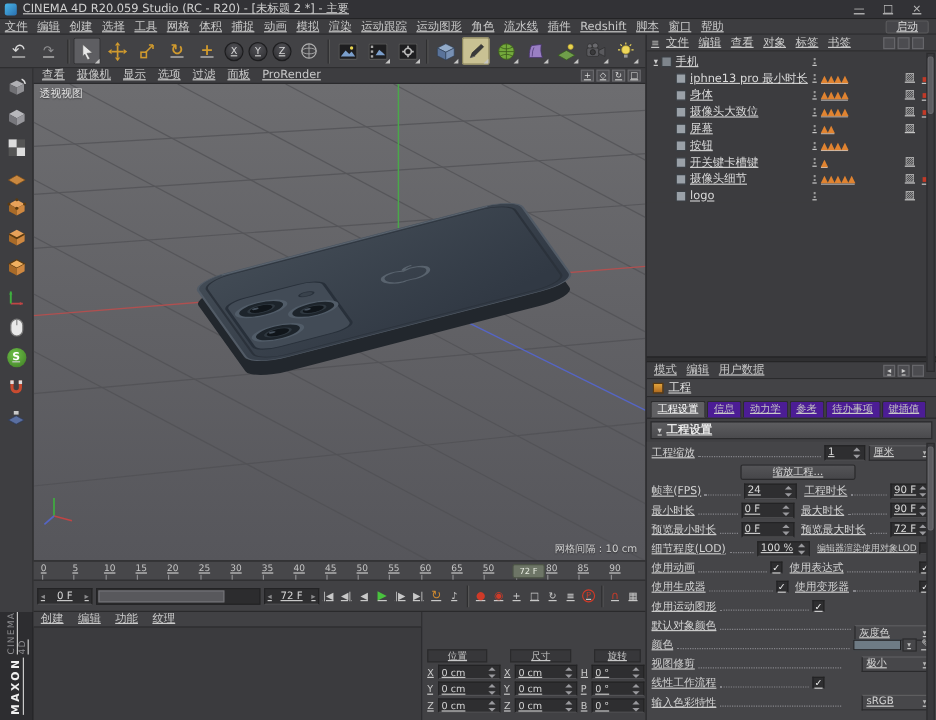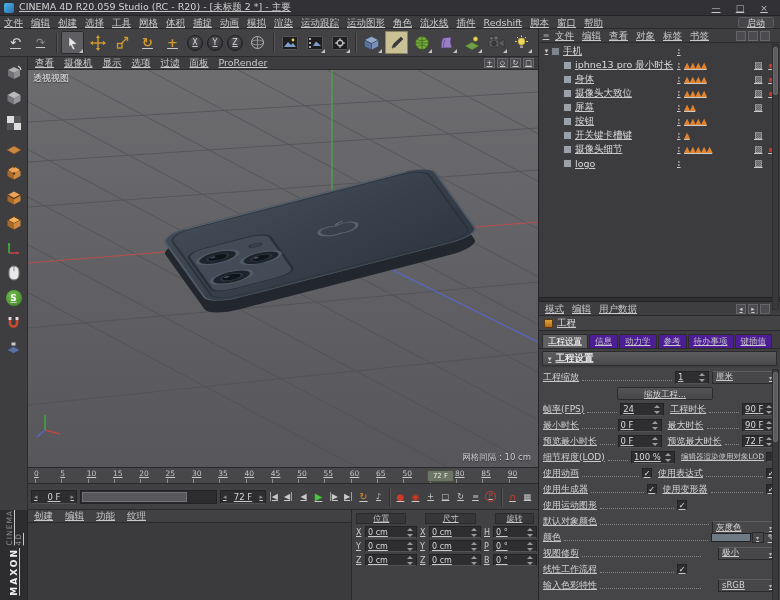--- a/index.html
+++ b/index.html
@@ -78,21 +78,21 @@
   .product { color:#8d8d90; font-size:7.5px; letter-spacing:1px; margin-bottom:3px; }
 
   
   #materials { left:28px; top:510px; width:324px; height:90px; background:#3b3b3e; border-right:1px solid #2a2a2c; }
   .mat-menu { height:13px; background:#414144; border-bottom:1px solid #2a2a2c; display:flex; align-items:center; }
   .mat-menu ul { display:flex; list-style:none; }
   .mat-menu li { padding:0 6px; font-size:9.5px; color:#c9c9c9; line-height:12px; }
 
   
   #coordpanel { left:352px; top:510px; width:186px; height:90px; background:#414144; padding:3px 4px; }
-  .coord-h { display:flex; gap:19px; margin-bottom:2px; }
+  .coord-h { display:flex; gap:19px; margin-bottom:2px;margin-top:28px; }
   .coord-h span { height:11px; background:#37373a; border:1px solid #2a2a2c; font-size:8px; color:#c4c4c4; text-align:center; line-height:10px; }
   .coord-h span:nth-of-type(1){ width:62px; } .coord-h span:nth-of-type(2){ width:62px; } .coord-h span:nth-of-type(3){ width:48px; }
   .coord-grid { display:flex; gap:3px; }
   .coord-col { display:flex; flex-direction:column; gap:2px; }
   .crow { display:flex; align-items:center; gap:2px; }
   .caxis { width:7px; font-size:8px; color:#c9c9c9; }
   .cf { width:52px; height:12px; background:#2e2e30; border:1px solid #232325; border-bottom-color:#515154; display:flex; align-items:center; padding:0 2px; font-size:8px; color:#d5d5d5; }
   .cf.deg { width:44px; }
   .coord-bottom { display:flex; gap:3px; margin-top:3px; }
   .dd { display:flex; align-items:center; height:13px; background:#47474a; border:1px solid #2a2a2c; border-top-color:#5e5e60; padding:0 3px; font-size:8.5px; color:#d5d5d5; }
@@ -142,21 +142,21 @@
   .nf.sm { width:34px; }
   .spin { width:7px; height:9px; margin-left:auto; display:flex; flex-direction:column; justify-content:space-between; }
   .spin i { display:block; width:0; height:0; border-left:3px solid transparent; border-right:3px solid transparent; }
   .spin .up { border-bottom:3px solid #9a9a9e; }
   .spin .dn { border-top:3px solid #9a9a9e; }
   .cb { width:10px; height:10px; background:#2e2e30; border:1px solid #232325; border-bottom-color:#515154; color:#ececec; font-size:8px; line-height:9px; text-align:center; flex:0 0 auto; }
   .abtn { width:96px; height:13px; background:linear-gradient(#545457,#464649); border:1px solid #2a2a2c; border-radius:2px; font-size:8.5px; color:#d8d8d8; text-align:center; line-height:12px; }
   .swatch { width:40px; height:9px; border:1px solid #232325; flex:0 0 auto; }
   .ddmini { width:12px; height:11px; background:#47474a; border:1px solid #2a2a2c; font-size:6px; color:#bbb; text-align:center; line-height:10px; flex:0 0 auto; margin-left:1px; }
   .pencil { margin-left:4px; color:#c9c9c9; font-size:10px; }
-  .dd.w52 { width:64px; } .dd.w58 { width:58px;margin-left:14px; } .dd.w64 { width:64px;margin-top:13px; }
+  .dd.w52 { width:52px; } .dd.w58 { width:58px;margin-left:14px; } .dd.w64 { width:64px;margin-top:13px; }
   .lodlab { font-size:7.5px; color:#c9c9c9; white-space:nowrap; overflow:hidden; max-width:96px; }
 
   
   .sb { position:absolute; right:1px; width:7px; background:#39393c; border:1px solid #2c2c2e; }
   .sb .thumb { position:absolute; left:0; right:0; background:#5c5c60; border:1px solid #6a6a6e; border-radius:2px; }
   #sb-om { top:15px; height:266px; }
   #sb-am { top:340px; height:258px; }
 </style>
 </head>
 <body>

